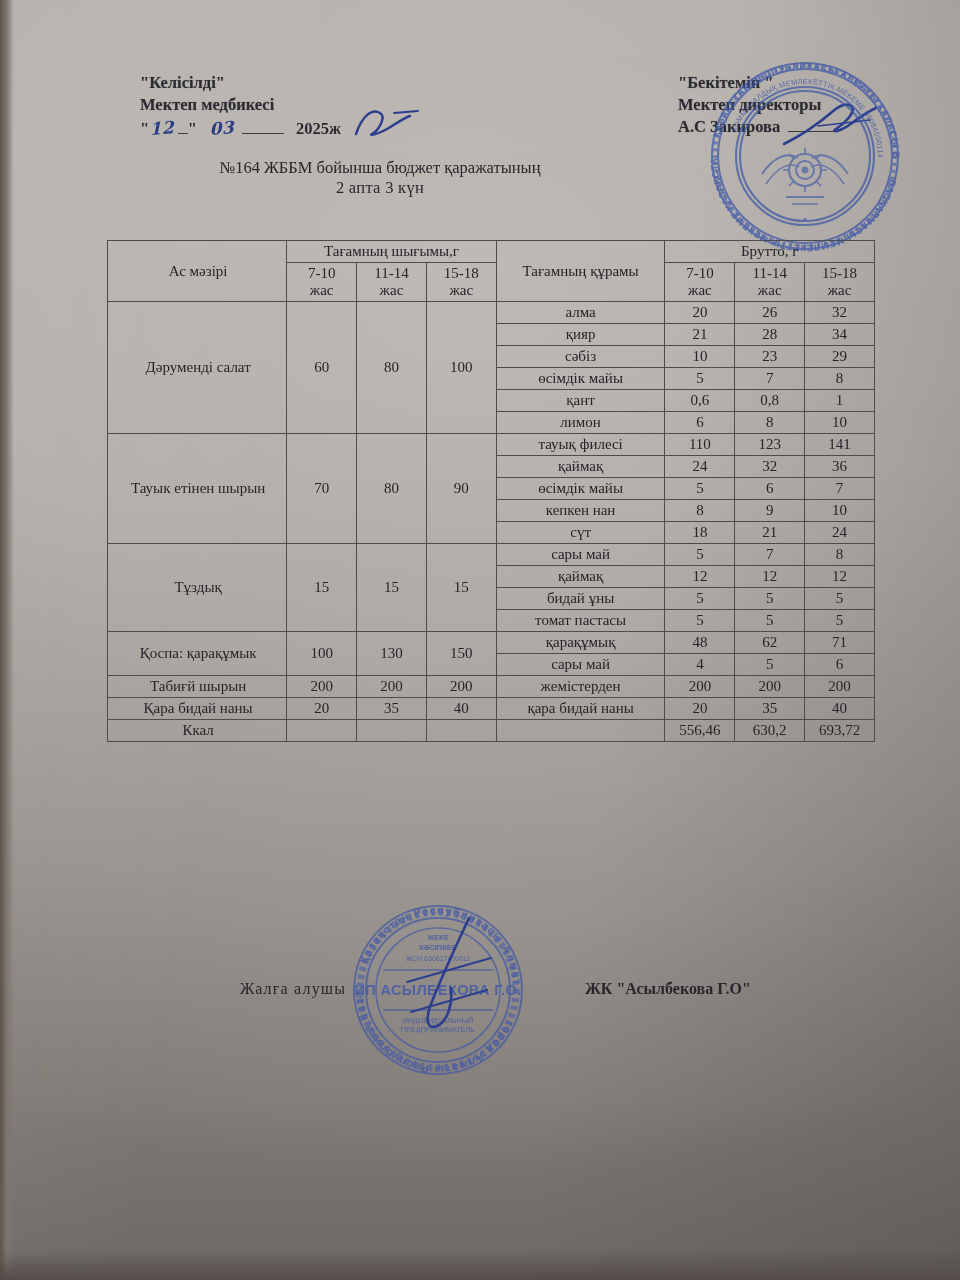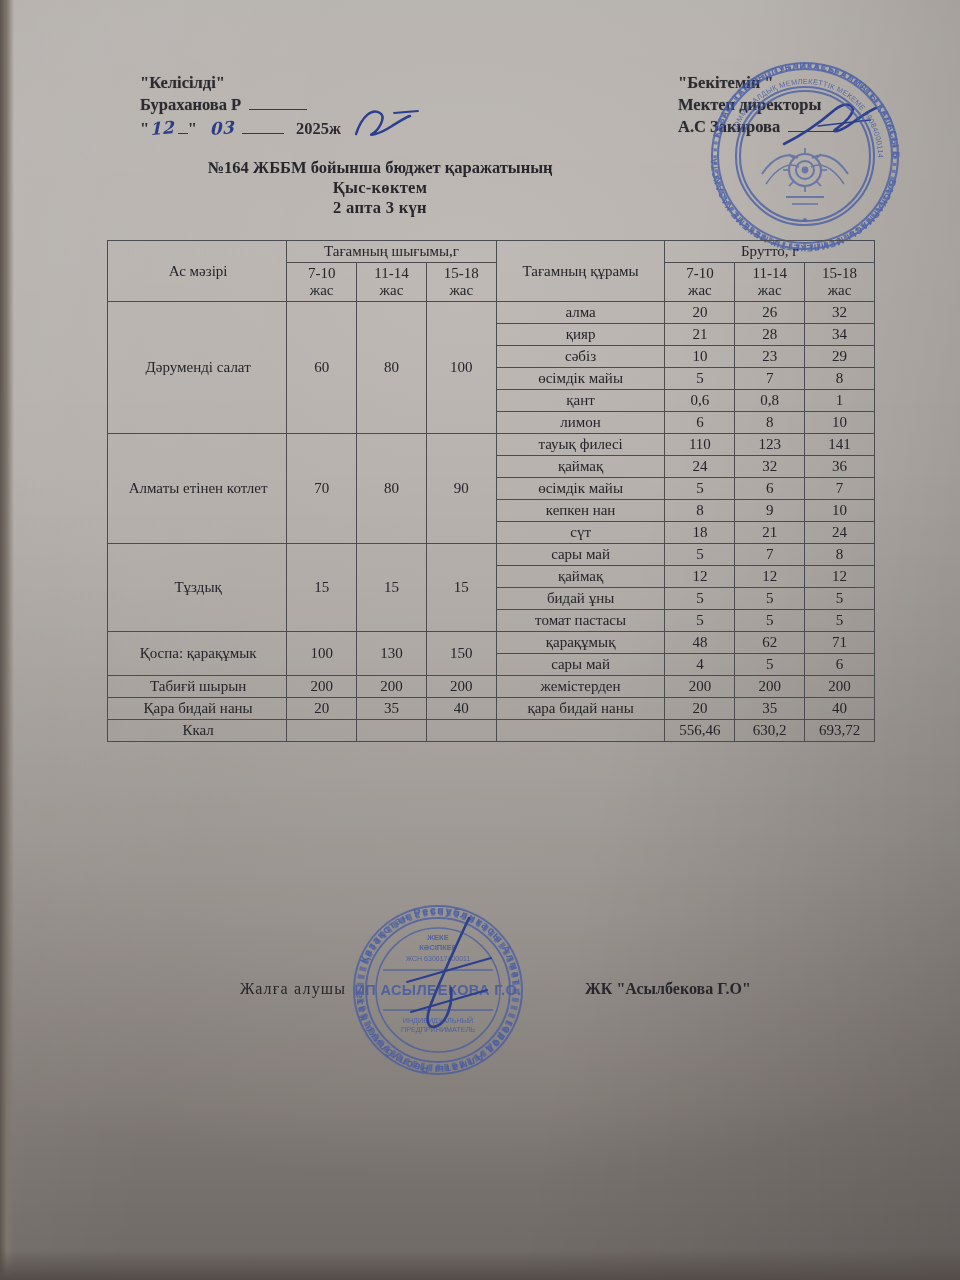--- a/index.html
+++ b/index.html
@@ -52,21 +52,21 @@
     font-family:"DejaVu Serif", serif;
     color:#2a3d86; font-style:italic; font-weight:bold;
     font-size:17px; letter-spacing:0.5px;
     display:inline-block; transform: rotate(-5deg) skewX(-6deg);
   }
   .dotline { display:inline-block; border-bottom:1.5px solid #3a3a40; height:13px; }
 
   
   .title {
     position:absolute; left:0; top:158px; width:760px; text-align:center;
-    font-size:16.5px; font-weight:bold; color:#26262c; line-height:20px;
+    font-size:16.5px; font-weight:normal; color:#26262c; line-height:20px;
   }
   .title .t3 { letter-spacing:0.3px; }
 
   
   #tbl-wrap { position:absolute; left:107px; top:240px; width:768px; }
   table.menu {
     border-collapse: collapse; width: 768px;
     color:#24242a;
   }
   table.menu td, table.menu th {
@@ -102,24 +102,21 @@
 <body>
 
 <div id="paper"></div>
 <div class="edge-left"></div>
 <div class="edge-bottom"></div>
 
 <div id="content">
 
   <div class="hdr-left">
     <div class="hdr-line">"Келісілді"</div>
-    <div class="hdr-line" style="position:relative;">
-      <span>Бураханова Р</span>
-      <span class="dotline" style="width:58px; margin-left:4px;"></span>
-    </div>
+    <div class="hdr-line">Мектеп медбикесі</div>
     <div class="date-line" style="position:relative;">
       <span>"</span><span class="hand" style="margin:0 2px;">12</span><span class="dotline" style="width:10px;"></span><span>"</span>
       <span class="hand" style="margin-left:10px;">03</span>
       <span class="dotline" style="width:42px; margin-left:2px;"></span>
       <span style="margin-left:8px;">2025ж</span>
     </div>
   </div>
 
   <svg class="sig-ink" style="left:348px; top:104px;" width="80" height="36" viewBox="0 0 80 36">
     <path d="M8 30 C14 12, 24 4, 32 9 C39 13, 30 27, 24 30 C20 32, 30 31, 44 22 C52 17, 58 13, 62 12" fill="none" stroke="#2c3f8e" stroke-width="2.4" stroke-linecap="round"></path>
@@ -183,21 +180,20 @@
       <path d="M66 132 C78 114, 90 110, 99 115" stroke-width="1.6"></path>
       <path d="M144 132 C132 114, 120 110, 111 115" stroke-width="1.6"></path>
       <path d="M86 145 L124 145" stroke-width="2"></path>
       <path d="M92 152 L118 152" stroke-width="1.6"></path>
     </g>
     <circle cx="105" cy="168" r="2" fill="#4159a6" opacity="0.8"></circle>
   </svg>
 
   <div class="title">
     <div>№164 ЖББМ бойынша бюджет қаражатының</div>
-    <div class="t3">Қыс-көктем</div>
     <div class="t3">2 апта 3 күн</div>
   </div>
 
   <div id="tbl-wrap">
     <table class="menu">
       <thead>
         <tr>
           <th class="c-menu" rowspan="2">Ас мәзірі</th>
           <th colspan="3">Тағамның шығымы,г</th>
           <th class="c-ing" rowspan="2" style="text-align:center;">Тағамның құрамы</th>
@@ -259,21 +255,21 @@
             <td class="c-num">0,8</td>
             <td class="c-num">1</td>
           </tr>
           <tr>
             <td class="c-ing">лимон</td>
             <td class="c-num">6</td>
             <td class="c-num">8</td>
             <td class="c-num">10</td>
           </tr>
           <tr>
-            <td class="c-menu" rowspan="5">Алматы етінен котлет</td>
+            <td class="c-menu" rowspan="5">Тауык етінен шырын</td>
             <td class="c-num" rowspan="5">70</td>
             <td class="c-num" rowspan="5">80</td>
             <td class="c-num" rowspan="5">90</td>
             <td class="c-ing">тауық филесі</td>
             <td class="c-num">110</td>
             <td class="c-num">123</td>
             <td class="c-num">141</td>
           </tr>
           <tr>
             <td class="c-ing">қаймақ</td>

